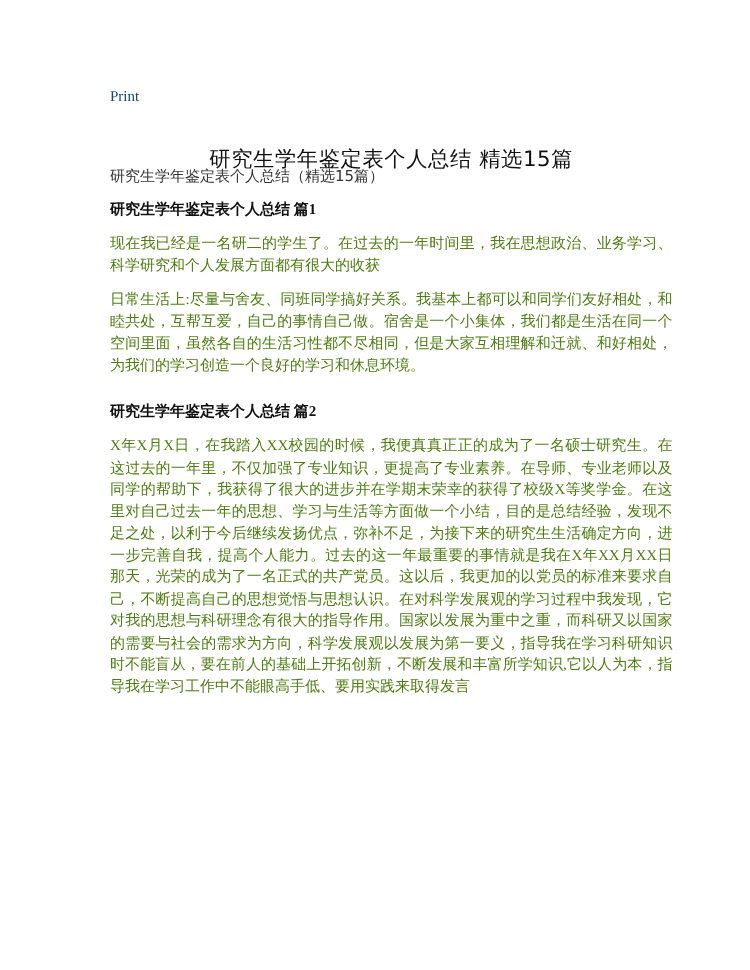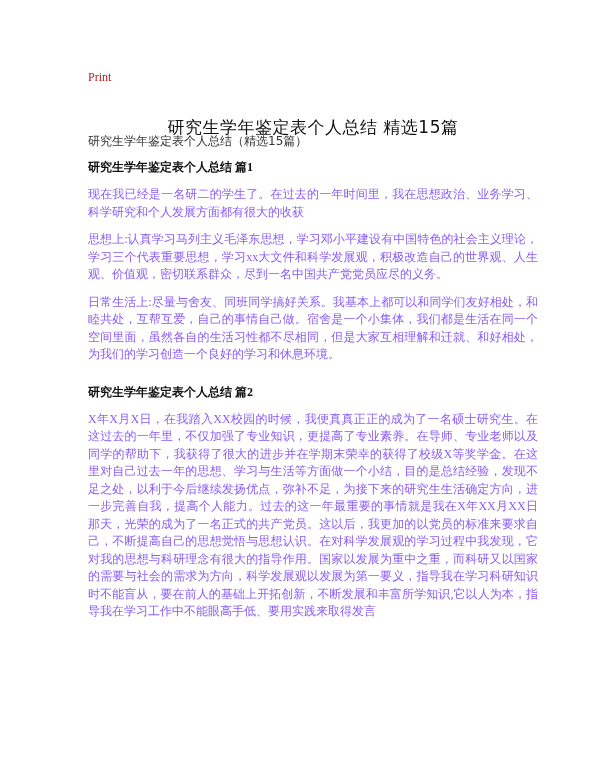--- a/index.html
+++ b/index.html
@@ -1,38 +1,37 @@
 <!DOCTYPE html>
 <html><head>
 <meta charset="utf-8">
 <style>
   html, body { margin:0; padding:0; background:#ffffff; }
   body { width:600px; height:776px; position:relative; overflow:hidden;
          font-family:"DejaVu Sans", "Liberation Sans", sans-serif; color:#222; }
   .page { position:absolute; left:88px; top:0; width:450px; }
-  .print { position:absolute; top:70px; left:0; font-family:"Liberation Serif", serif; font-size:12px; color:#b91c1c; }
+  .print { position:absolute; top:70px; left:0; font-family:"Liberation Serif", serif; font-size:12px; color:#0c4a6e; }
   .title { position:absolute; top:116px; left:0; width:450px; text-align:center; font-size:17px; color:#111; letter-spacing:0.5px; }
   .subtitle { position:absolute; top:133px; left:0; font-size:12px; color:#333; }
   .h { font-weight:bold; font-size:12px; color:#111; margin:0; }
-  .p { font-size:12px; line-height:17.5px; margin:0; color:#8b5cf6; text-align:justify; }
+  .p { font-size:12px; line-height:17.5px; margin:0; color:#4d7c0f; text-align:justify; }
   .flow { position:absolute; top:159px; left:0; width:450px;font-family:Liberation Serif, serif; }
   .flow .h { margin-bottom:10px; }
   .flow .p { margin-bottom:10px; }
   .flow .h2 { margin-top:20px; margin-bottom:10px; }
 </style>
 </head>
 <body>
 
 <div class="page">
   <div class="print">Print</div>
   <div class="title">研究生学年鉴定表个人总结 精选15篇</div>
   <div class="subtitle">研究生学年鉴定表个人总结（精选15篇）</div>
 
   <div class="flow">
     <div class="h">研究生学年鉴定表个人总结 篇1</div>
     <p class="p">现在我已经是一名研二的学生了。在过去的一年时间里，我在思想政治、业务学习、科学研究和个人发展方面都有很大的收获</p>
-    <p class="p">思想上:认真学习马列主义毛泽东思想，学习邓小平建设有中国特色的社会主义理论，学习三个代表重要思想，学习xx大文件和科学发展观，积极改造自己的世界观、人生观、价值观，密切联系群众，尽到一名中国共产党党员应尽的义务。</p>
     <p class="p">日常生活上:尽量与舍友、同班同学搞好关系。我基本上都可以和同学们友好相处，和睦共处，互帮互爱，自己的事情自己做。宿舍是一个小集体，我们都是生活在同一个空间里面，虽然各自的生活习性都不尽相同，但是大家互相理解和迁就、和好相处，为我们的学习创造一个良好的学习和休息环境。</p>
 
     <div class="h h2">研究生学年鉴定表个人总结 篇2</div>
     <p class="p">X年X月X日，在我踏入XX校园的时候，我便真真正正的成为了一名硕士研究生。在这过去的一年里，不仅加强了专业知识，更提高了专业素养。在导师、专业老师以及同学的帮助下，我获得了很大的进步并在学期末荣幸的获得了校级X等奖学金。在这里对自己过去一年的思想、学习与生活等方面做一个小结，目的是总结经验，发现不足之处，以利于今后继续发扬优点，弥补不足，为接下来的研究生生活确定方向，进一步完善自我，提高个人能力。过去的这一年最重要的事情就是我在X年XX月XX日那天，光荣的成为了一名正式的共产党员。这以后，我更加的以党员的标准来要求自己，不断提高自己的思想觉悟与思想认识。在对科学发展观的学习过程中我发现，它对我的思想与科研理念有很大的指导作用。国家以发展为重中之重，而科研又以国家的需要与社会的需求为方向，科学发展观以发展为第一要义，指导我在学习科研知识时不能盲从，要在前人的基础上开拓创新，不断发展和丰富所学知识,它以人为本，指导我在学习工作中不能眼高手低、要用实践来取得发言</p>
   </div>
 </div>
 
 </body></html>

